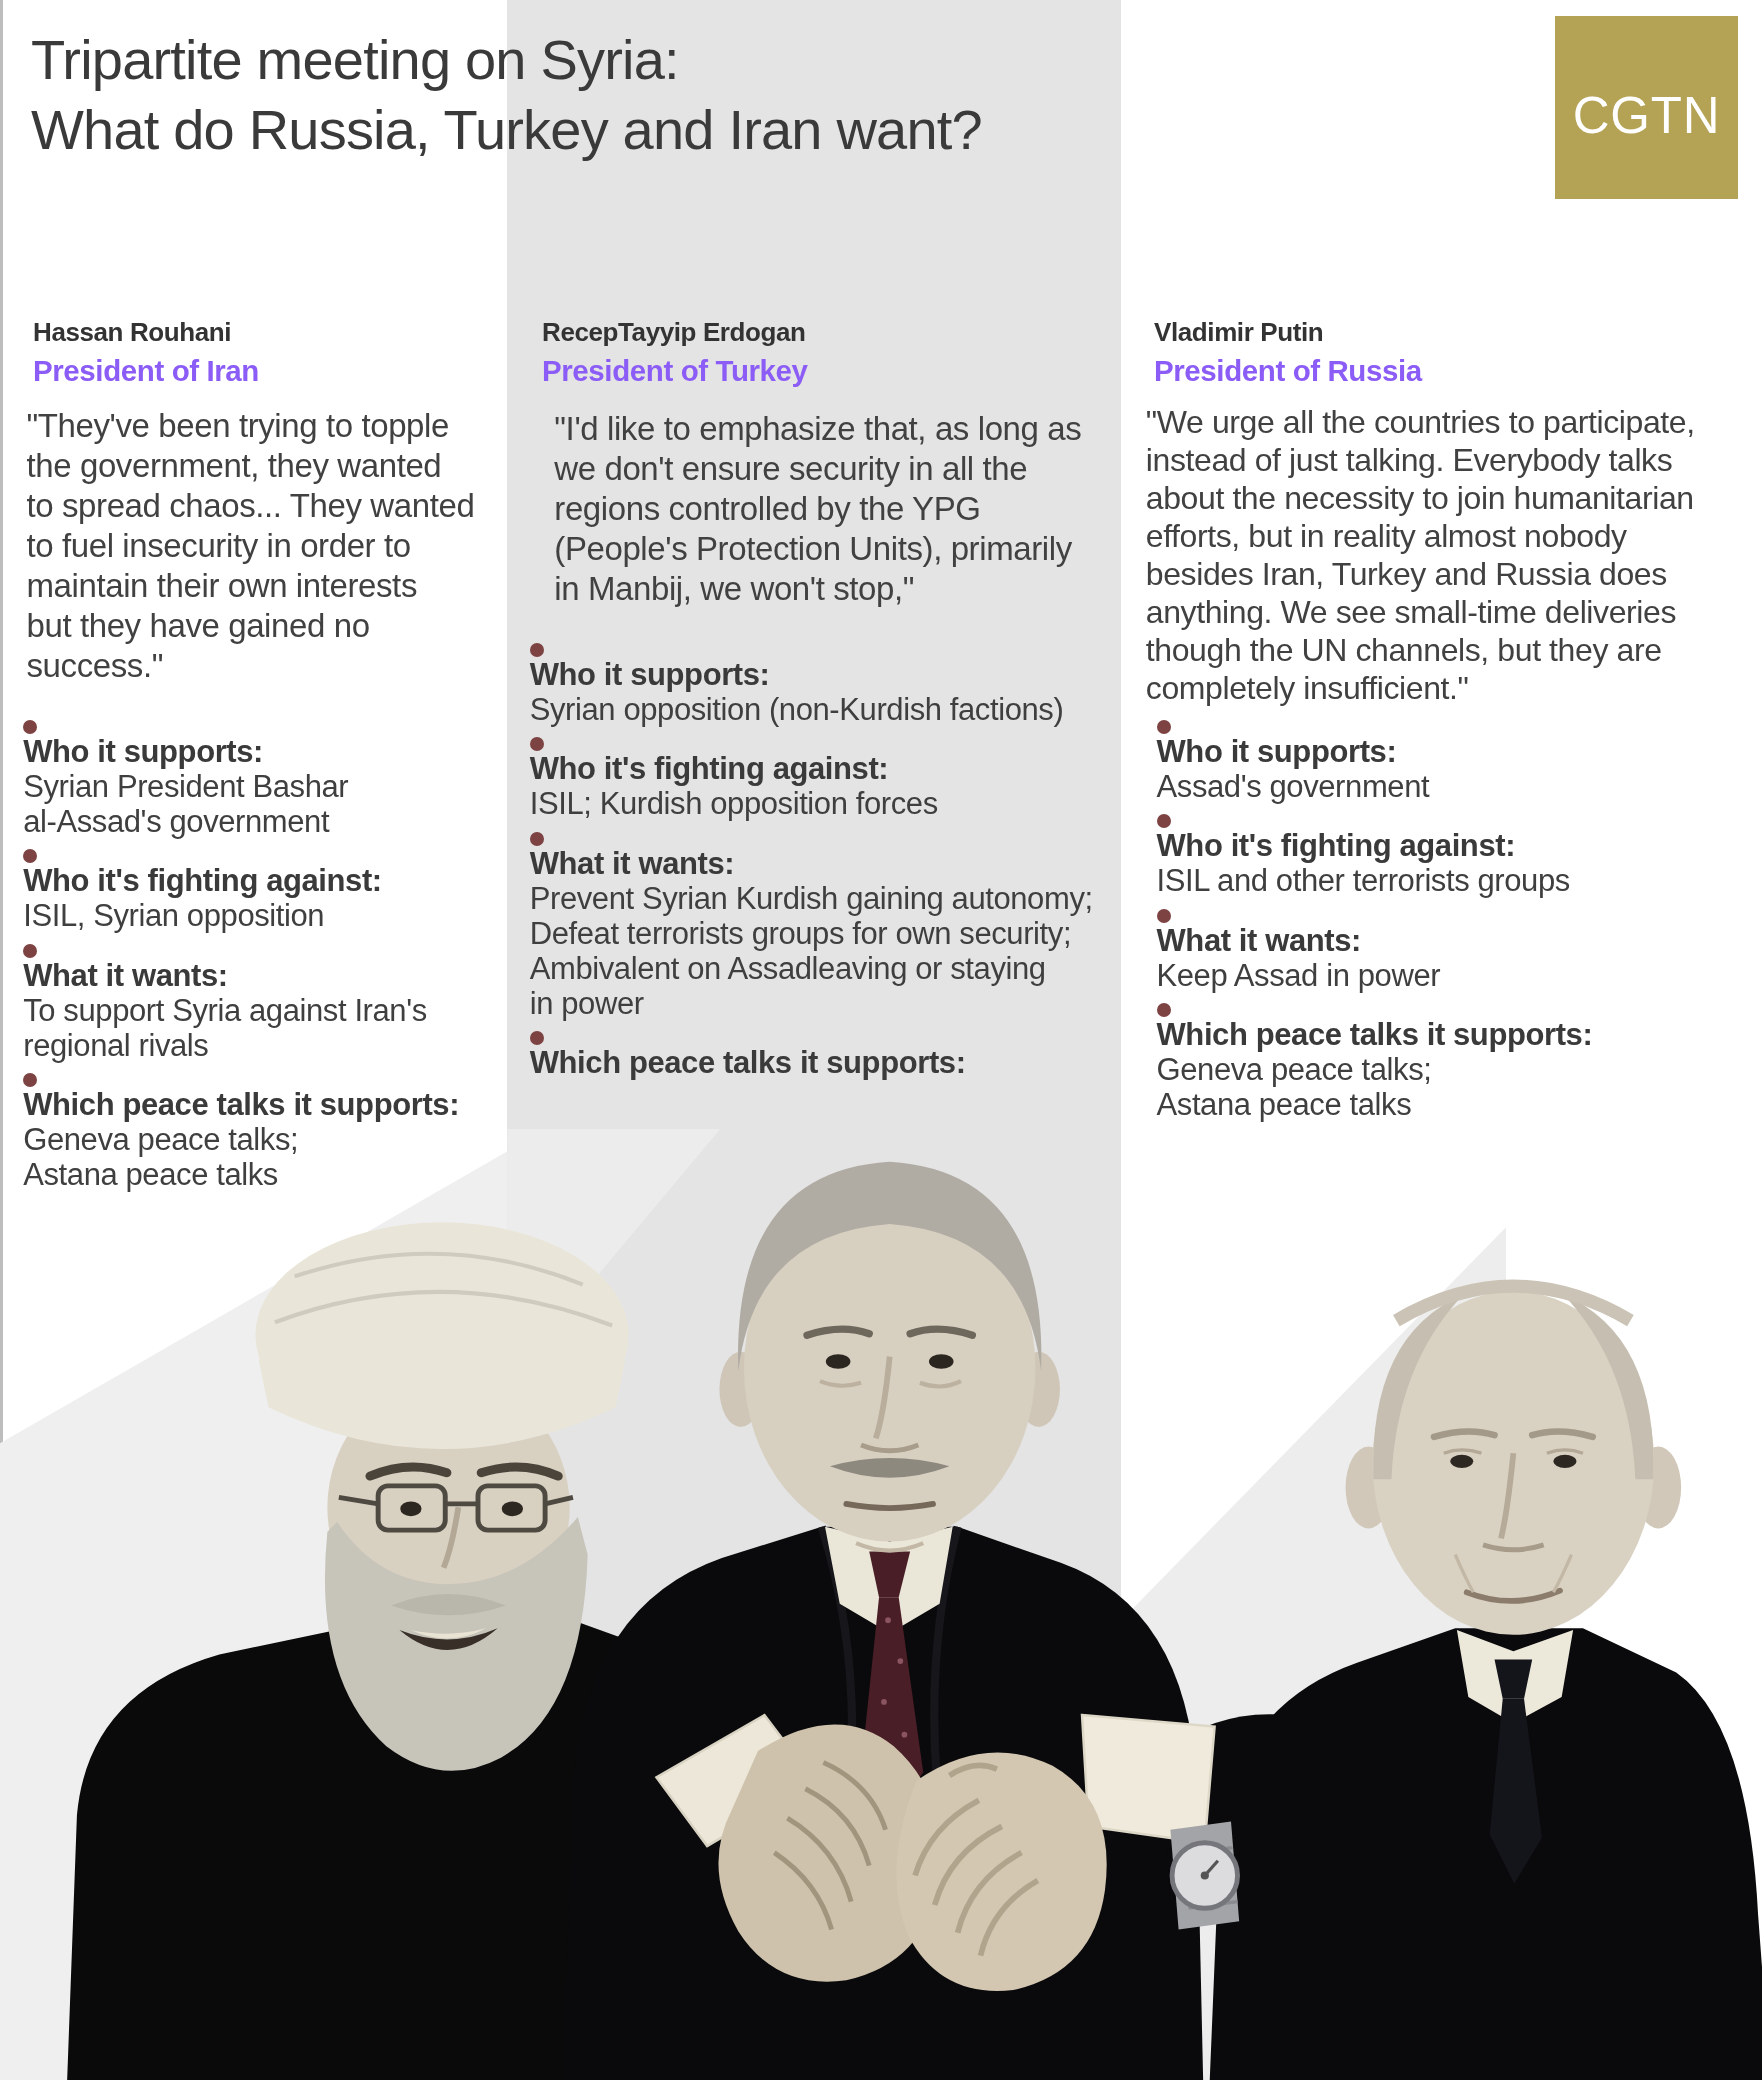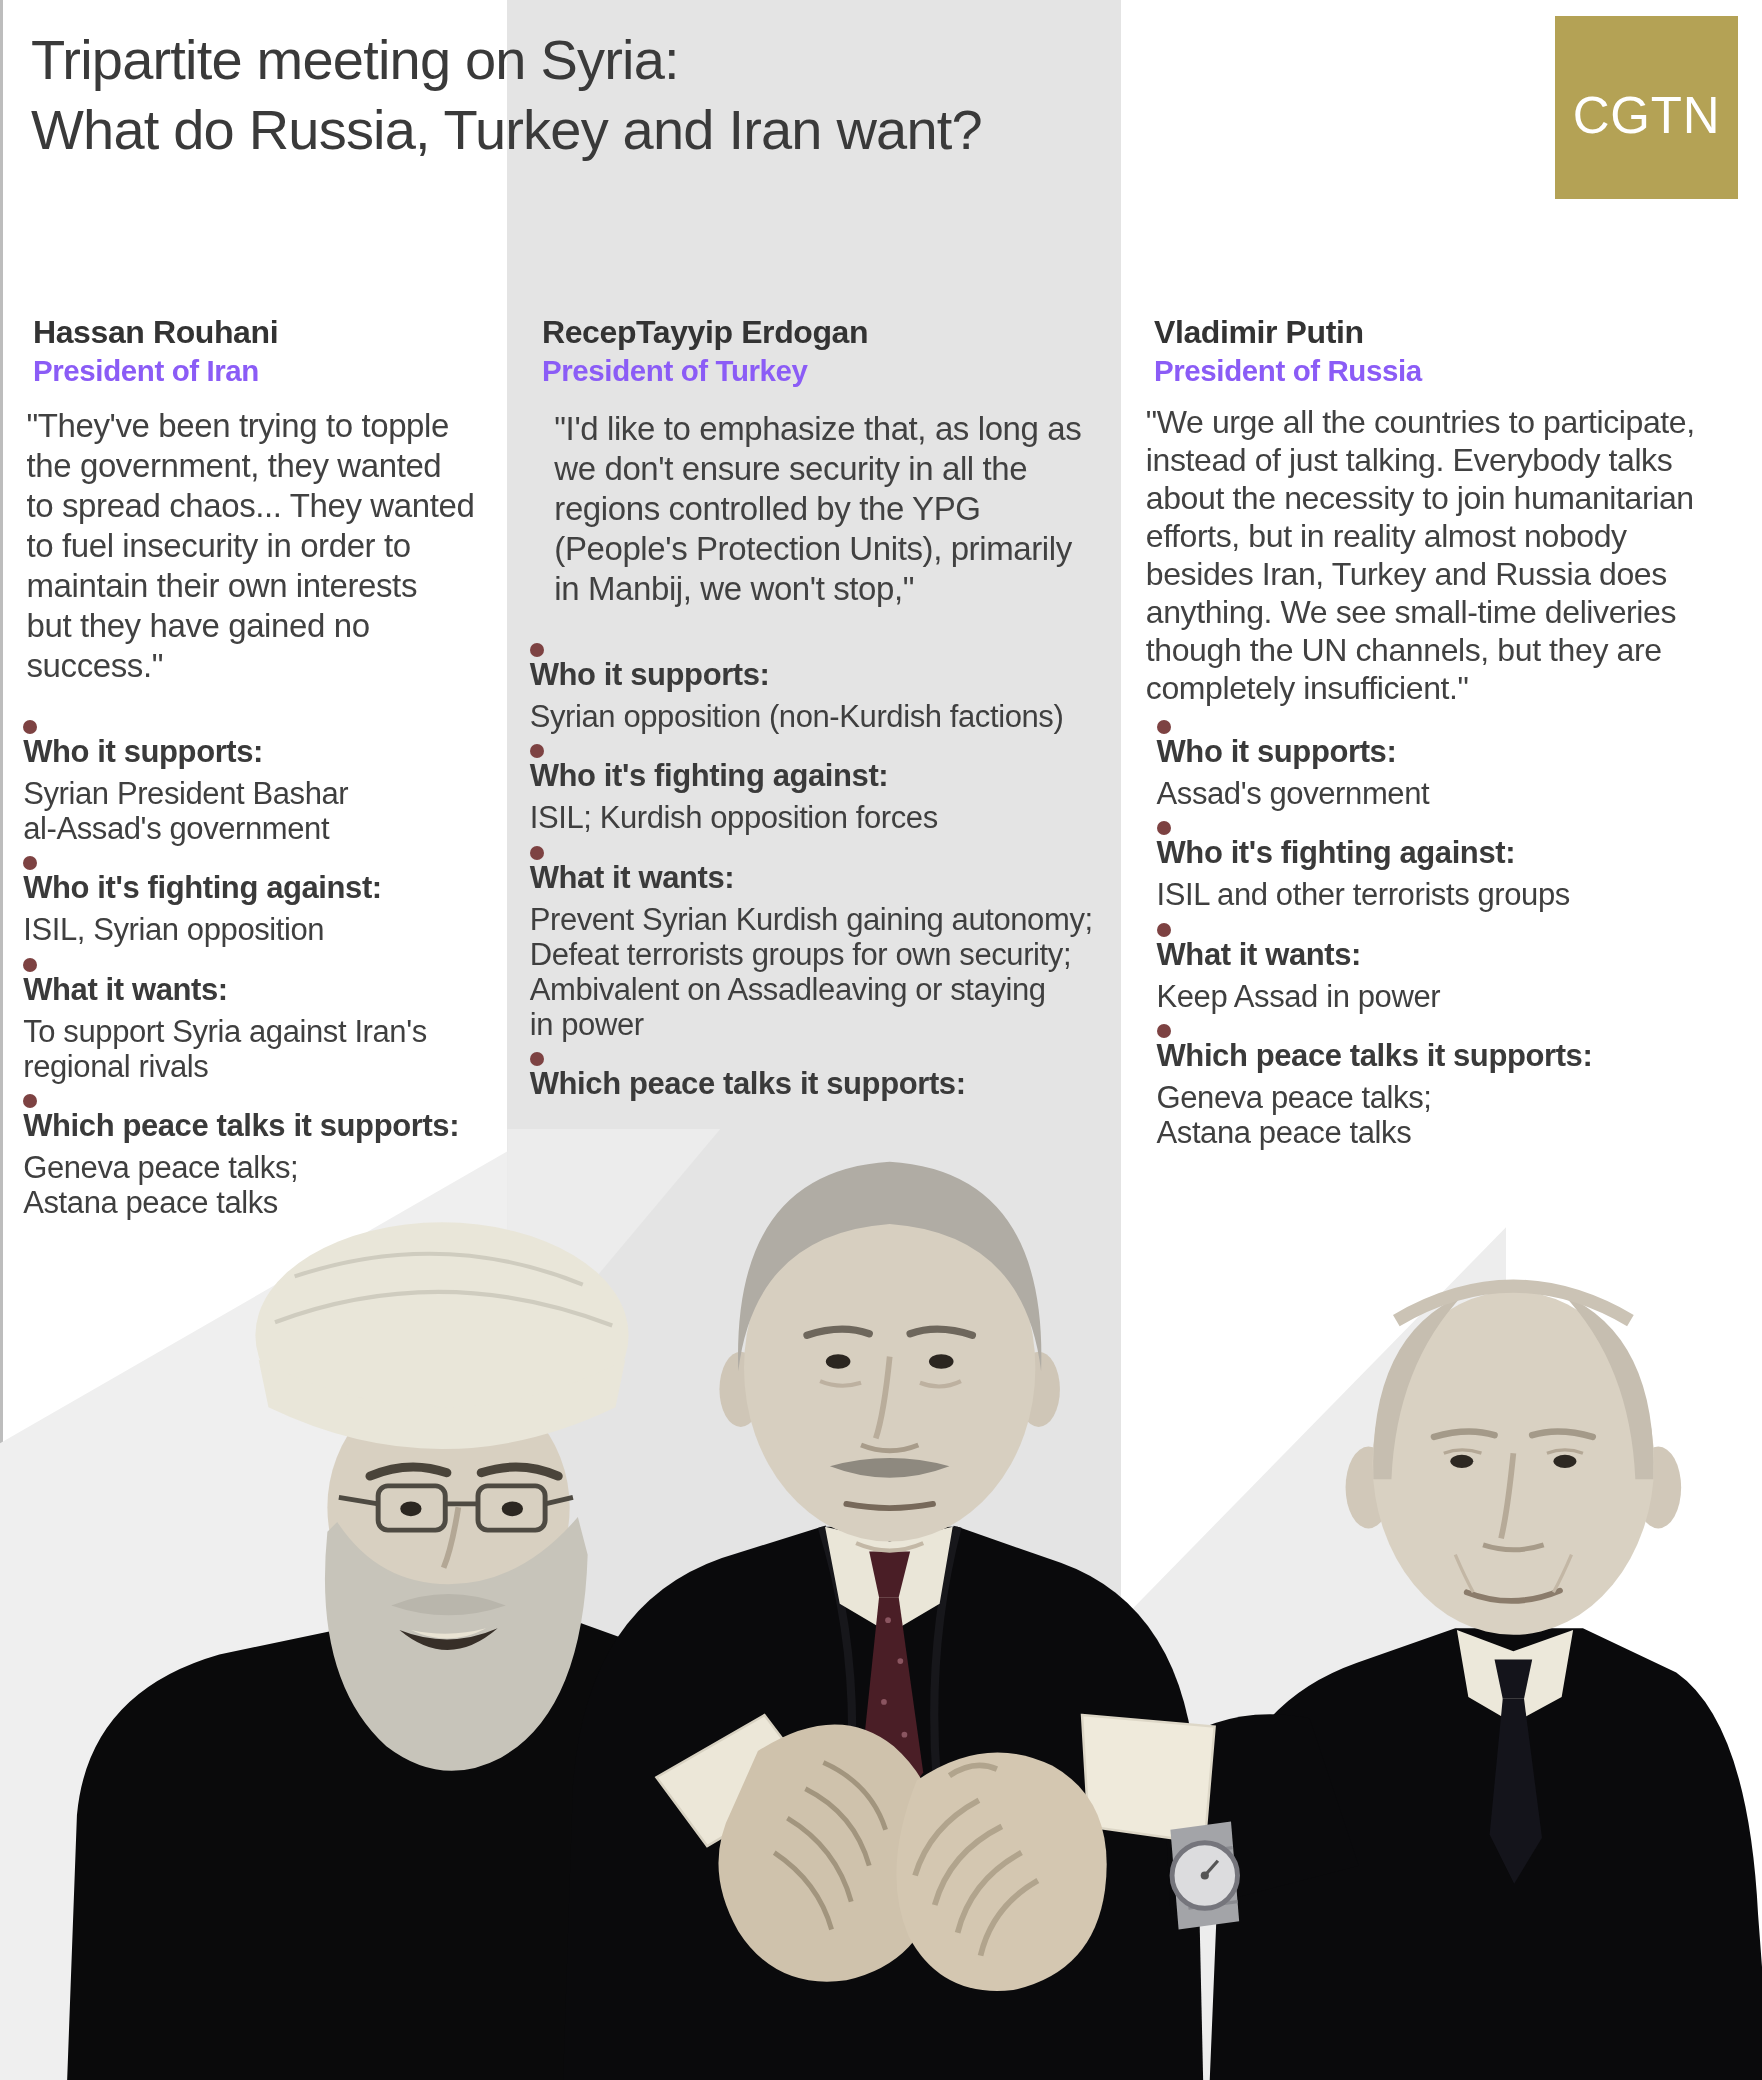--- a/index.html
+++ b/index.html
@@ -30,21 +30,21 @@
     display:flex;align-items:center;justify-content:center;
   }
   .logo span{
     color:#ffffff;font-size:51px;font-weight:normal;letter-spacing:0.8px;
     margin-top:14.7px;
   }
   .col{position:absolute;top:0;height:1129px;}
   .c1{left:33px;width:475px;}
   .c2{left:542px;width:577px;}
   .c3{left:1154px;width:592px;}
-  .person{position:absolute;top:313px;left:0;font-size:32px;line-height:38px;font-weight:bold;color:#333;letter-spacing:-0.4px;}
+  .person{position:absolute;top:313px;left:0;font-size:26px;line-height:38px;font-weight:bold;color:#333;letter-spacing:-0.4px;}
   .role{position:absolute;top:336px;left:0;font-size:29.5px;line-height:38px;font-weight:bold;color:#8b5cf6;letter-spacing:-0.4px;margin-top:16px;}
   .quote{
     position:absolute;white-space:pre-line;
     font-size:33px;line-height:40px;color:#414141;letter-spacing:-0.4px;
   }
   .c1 .quote{top:406px;left:-6.5px;width:507px;}
   .c2 .quote{top:409px;left:12.3px;width:589px;}
   .c3 .quote{top:403px;left:-8.2px;width:622px;font-size:32px;line-height:38px;}
   .bullets{
     position:absolute;margin:0;padding:0;list-style:none;
@@ -52,21 +52,21 @@
   }
   .c1 .bullets{top:709px;left:-9.8px;}
   .c2 .bullets{top:632px;left:-12.3px;}
   .c3 .bullets{top:709px;left:2.5px;}
   .bullets li{display:flex;align-items:flex-start;flex-direction:column;}
   .dot{
     flex:none;width:14px;height:14px;border-radius:50%;
     background:#7d4242;margin-top:10.6px;margin-right:13px;
   }
   .blabel{display:block;font-weight:bold;color:#3a3a3a;}
-  .bvalue{display:block;white-space:pre-line;margin-top:7px;}
+  .bvalue{display:block;white-space:pre-line;}
   .photo-area{position:absolute;left:0;top:1129px;width:1763px;height:952px;}
 </style>
 </head>
 <body>
 
 <div class="page">
 
   <div class="strip"></div>
   <div class="left-edge"></div>
 

